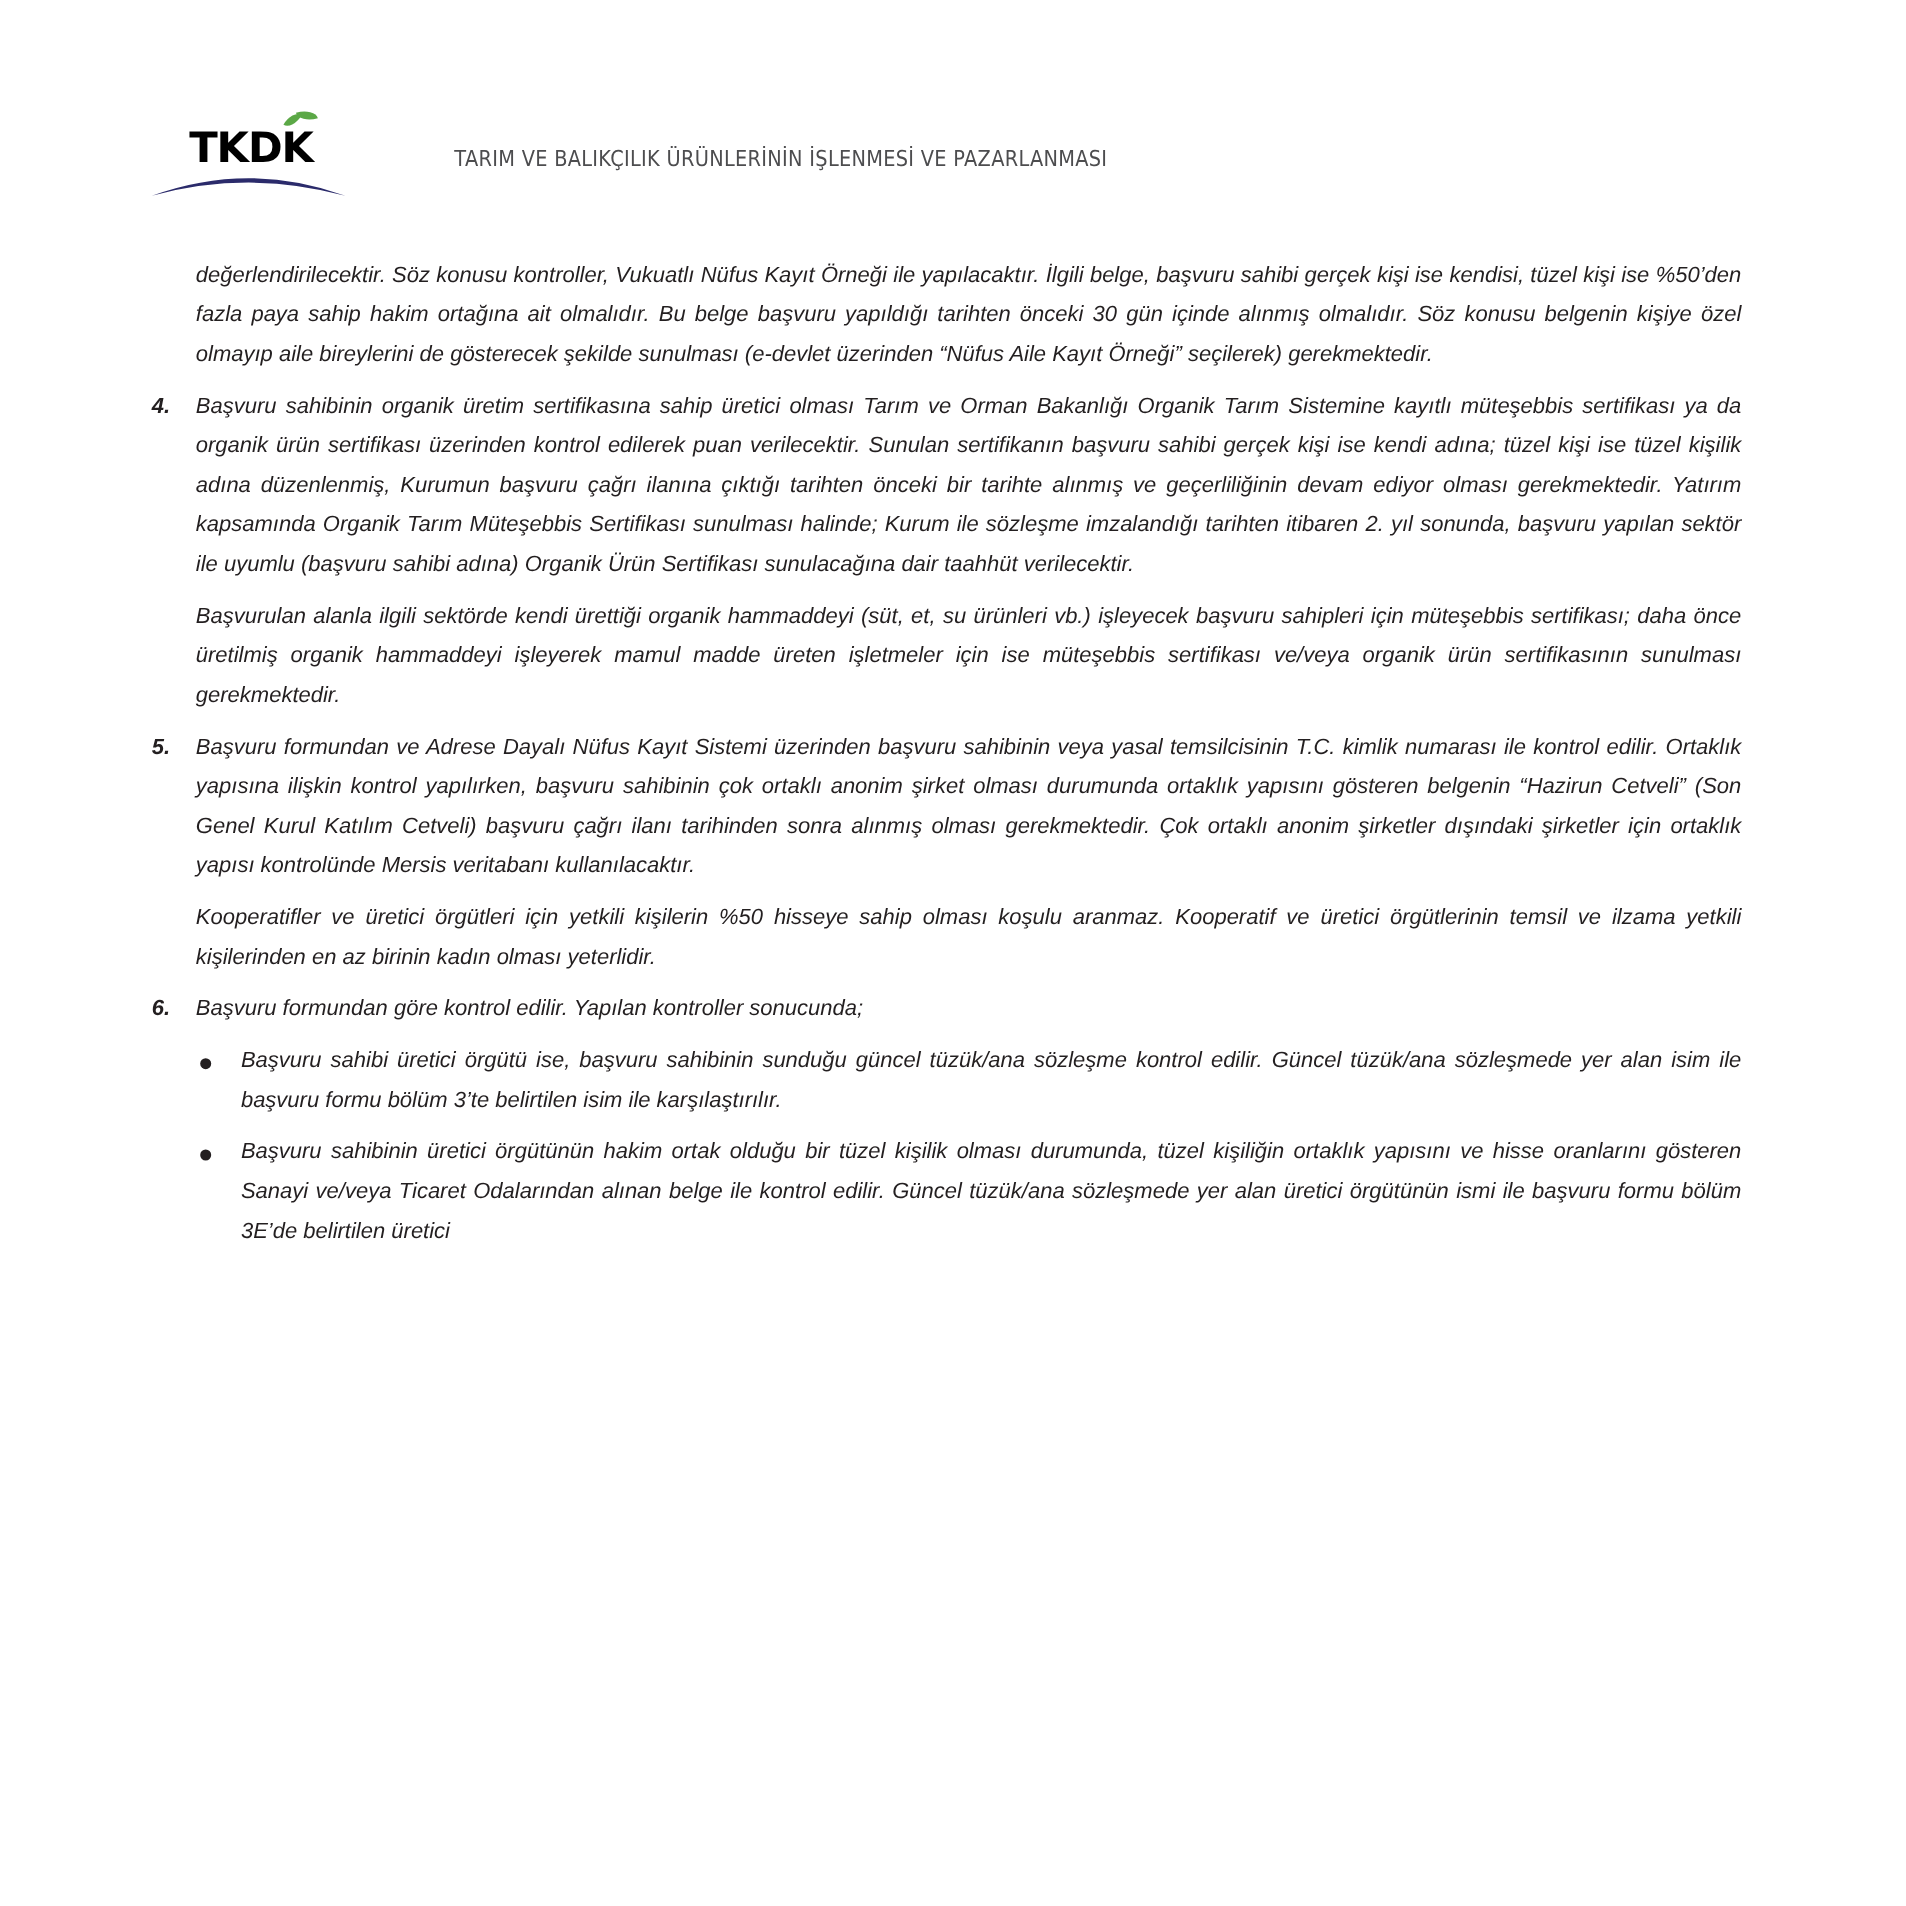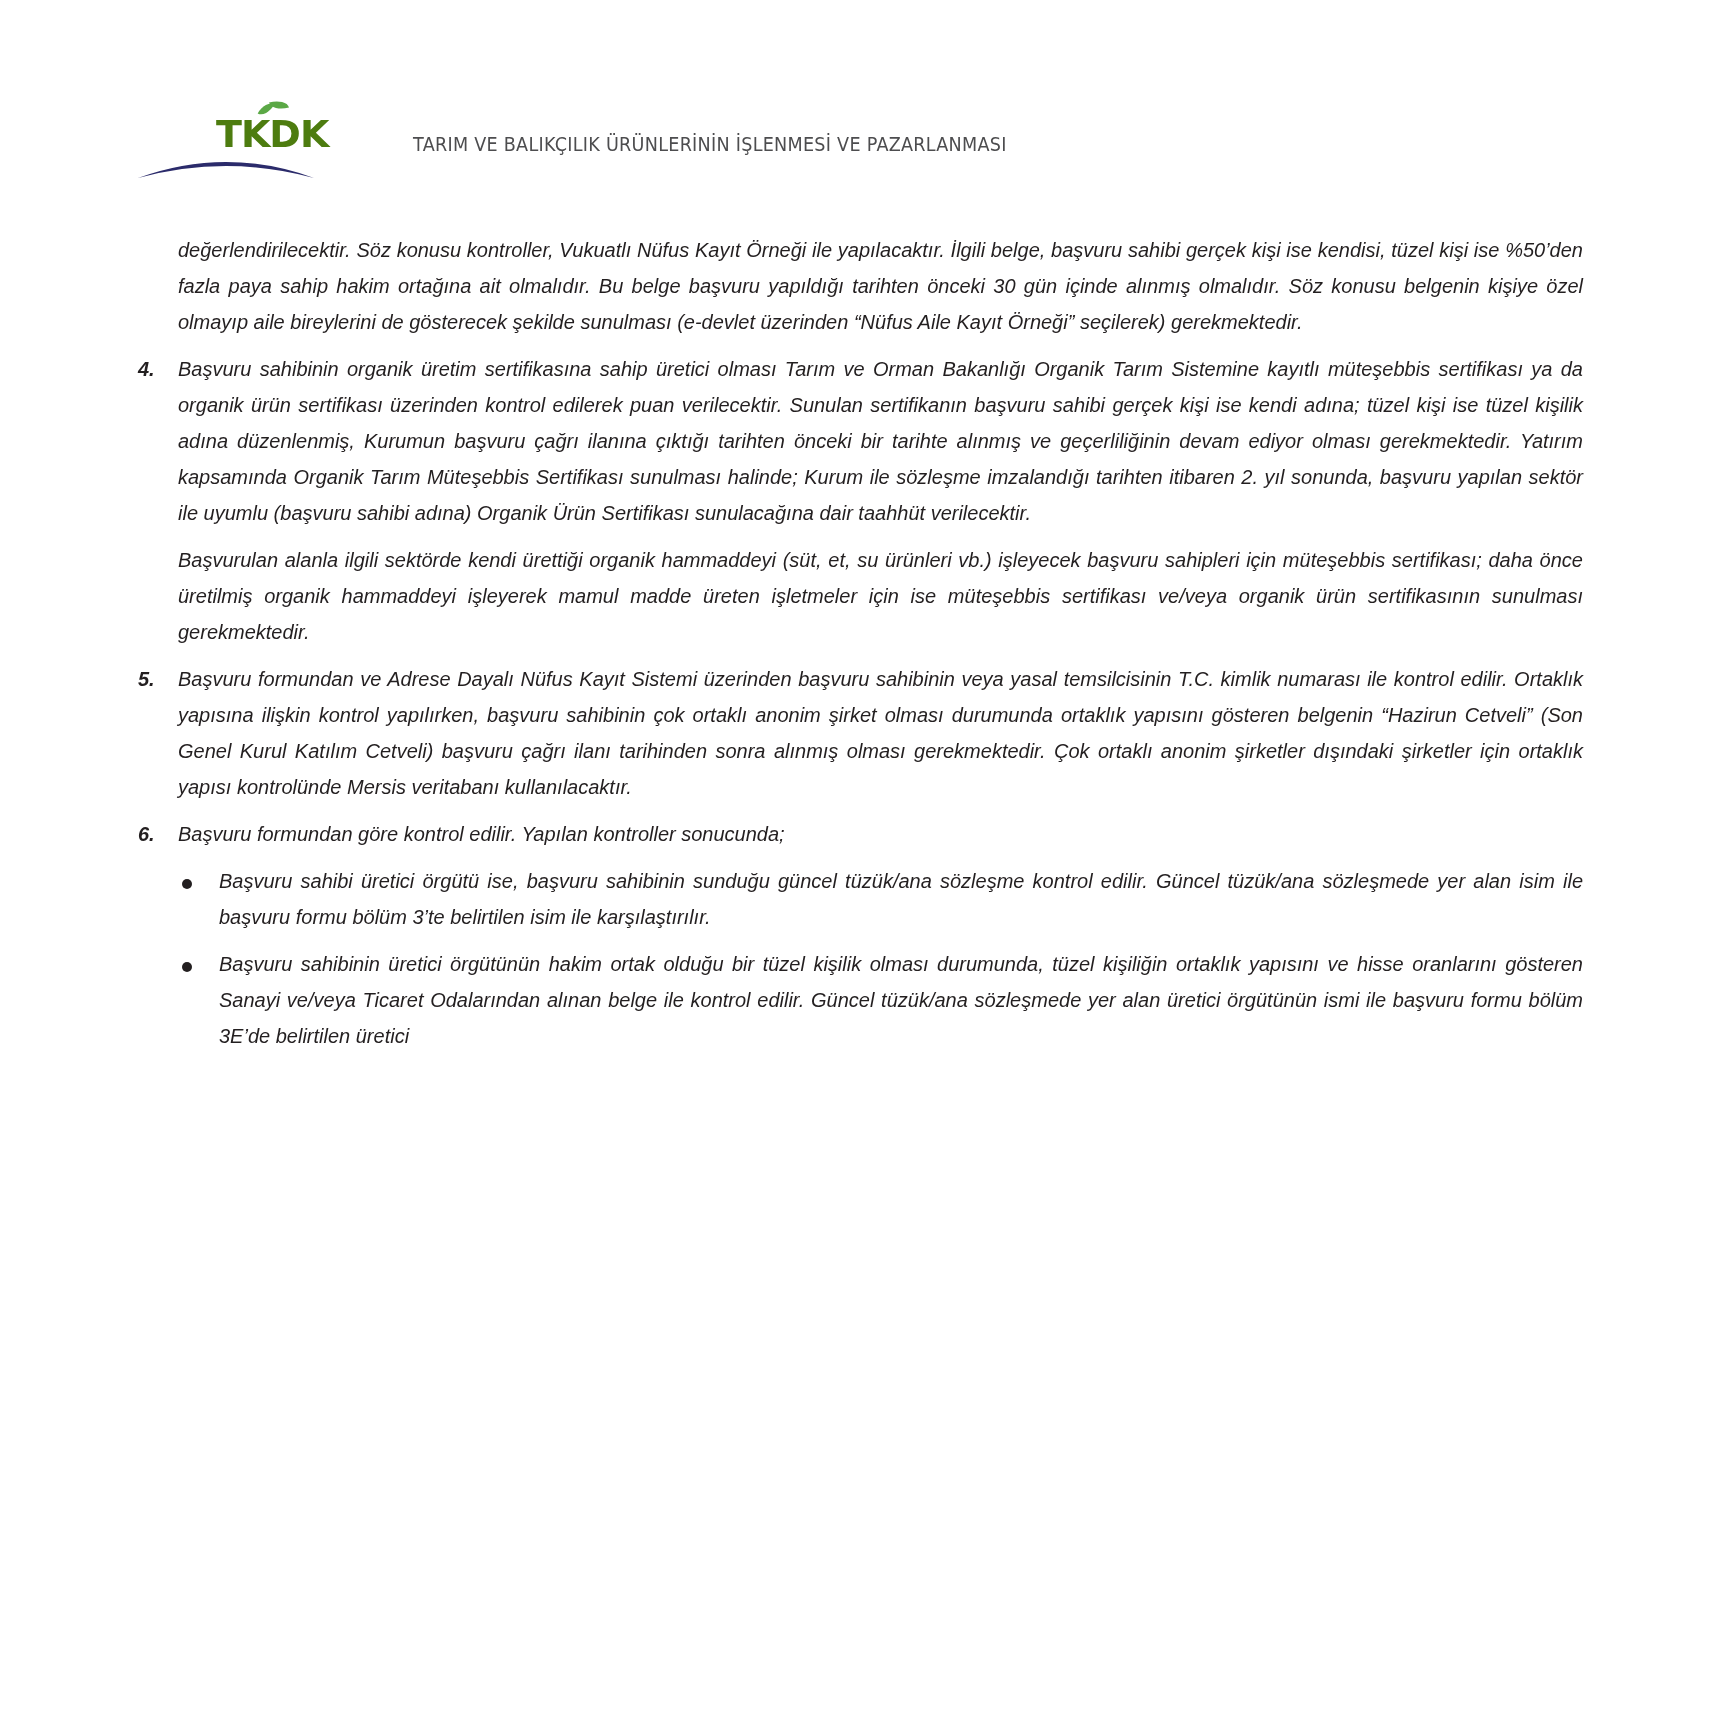--- a/index.html
+++ b/index.html
@@ -1,20 +1,20 @@
 <!DOCTYPE html>
 <html><head>
 <meta charset="utf-8">
 <style>
   html, body { margin: 0; padding: 0; background: #ffffff; }
   body { width: 1733px; height: 1733px; position: relative; overflow: hidden;
          font-family: "Liberation Sans", sans-serif; color: #231f20; }
   .logo { position: absolute; left: 136px; top: 112px; width: 180px; height: 64px; }
   .logo-text { position: absolute; left: 36px; top: 0; font-family: "DejaVu Sans", sans-serif;
-               font-weight: bold; font-size: 38px; color: #4d7c0f; letter-spacing: -1px; margin-left: 44px; }
+               font-weight: bold; font-size: 38px; color: #000000; letter-spacing: -1px; }
   .leaf { position: absolute; width: 16px; height: 10px; background: #5ba846; border-radius: 0 100% 0 100%; }
   .leaf1 { left: 122px; top: -8px; transform: rotate(-60deg); }
   .leaf2 { left: 134px; top: -12px; width: 18px; transform: rotate(-15deg); }
   .arc { position: absolute; left: 0; top: 34px; }
   .header-title { position: absolute; left: 413px; top: 132px; font-size: 20px; color: #4d4d4f;
                   letter-spacing: 0.3px; font-family: "DejaVu Sans", sans-serif; font-weight: normal;
                   transform: scaleX(0.88); transform-origin: left top; white-space: nowrap; }
   .content { position: absolute; left: 178px; top: 232px; width: 1405px;
              font-size: 20px; line-height: 36px; font-style: italic; }
   p { margin: 0 0 11px 0; text-align: justify; text-align-last: left; }
@@ -41,20 +41,21 @@
 
   <div class="item">
     <span class="num">4.</span>
     <p>Başvuru sahibinin organik üretim sertifikasına sahip üretici olması Tarım ve Orman Bakanlığı Organik Tarım Sistemine kayıtlı müteşebbis sertifikası ya da organik ürün sertifikası üzerinden kontrol edilerek puan verilecektir. Sunulan sertifikanın başvuru sahibi gerçek kişi ise kendi adına; tüzel kişi ise tüzel kişilik adına düzenlenmiş, Kurumun başvuru çağrı ilanına çıktığı tarihten önceki bir tarihte alınmış ve geçerliliğinin devam ediyor olması gerekmektedir. Yatırım kapsamında Organik Tarım Müteşebbis Sertifikası sunulması halinde; Kurum ile sözleşme imzalandığı tarihten itibaren 2. yıl sonunda, başvuru yapılan sektör ile uyumlu (başvuru sahibi adına) Organik Ürün Sertifikası sunulacağına dair taahhüt verilecektir.</p>
     <p>Başvurulan alanla ilgili sektörde kendi ürettiği organik hammaddeyi (süt, et, su ürünleri vb.) işleyecek başvuru sahipleri için müteşebbis sertifikası; daha önce üretilmiş organik hammaddeyi işleyerek mamul madde üreten işletmeler için ise müteşebbis sertifikası ve/veya organik ürün sertifikasının sunulması gerekmektedir.</p>
   </div>
 
   <div class="item">
     <span class="num">5.</span>
     <p>Başvuru formundan ve Adrese Dayalı Nüfus Kayıt Sistemi üzerinden başvuru sahibinin veya yasal temsilcisinin T.C. kimlik numarası ile kontrol edilir.  Ortaklık yapısına ilişkin kontrol yapılırken, başvuru sahibinin çok ortaklı anonim şirket olması durumunda ortaklık yapısını gösteren belgenin “Hazirun Cetveli” (Son Genel Kurul Katılım Cetveli) başvuru çağrı ilanı tarihinden sonra alınmış olması gerekmektedir. Çok ortaklı anonim şirketler dışındaki şirketler için ortaklık yapısı kontrolünde Mersis veritabanı kullanılacaktır.</p>
+    <p>Kooperatifler ve üretici örgütleri için yetkili kişilerin %50 hisseye sahip olması koşulu aranmaz. Kooperatif ve üretici örgütlerinin temsil ve ilzama yetkili kişilerinden en az birinin kadın olması yeterlidir.</p>
   </div>
 
   <div class="item">
     <span class="num">6.</span>
     <p>Başvuru formundan göre kontrol edilir. Yapılan kontroller sonucunda;</p>
     <div class="bullet">
       <span class="dot"></span>
       <span>Başvuru sahibi üretici örgütü ise, başvuru sahibinin sunduğu güncel tüzük/ana sözleşme kontrol edilir. Güncel tüzük/ana sözleşmede yer alan isim ile başvuru formu bölüm 3’te belirtilen isim ile karşılaştırılır.</span>
     </div>
     <div class="bullet">

